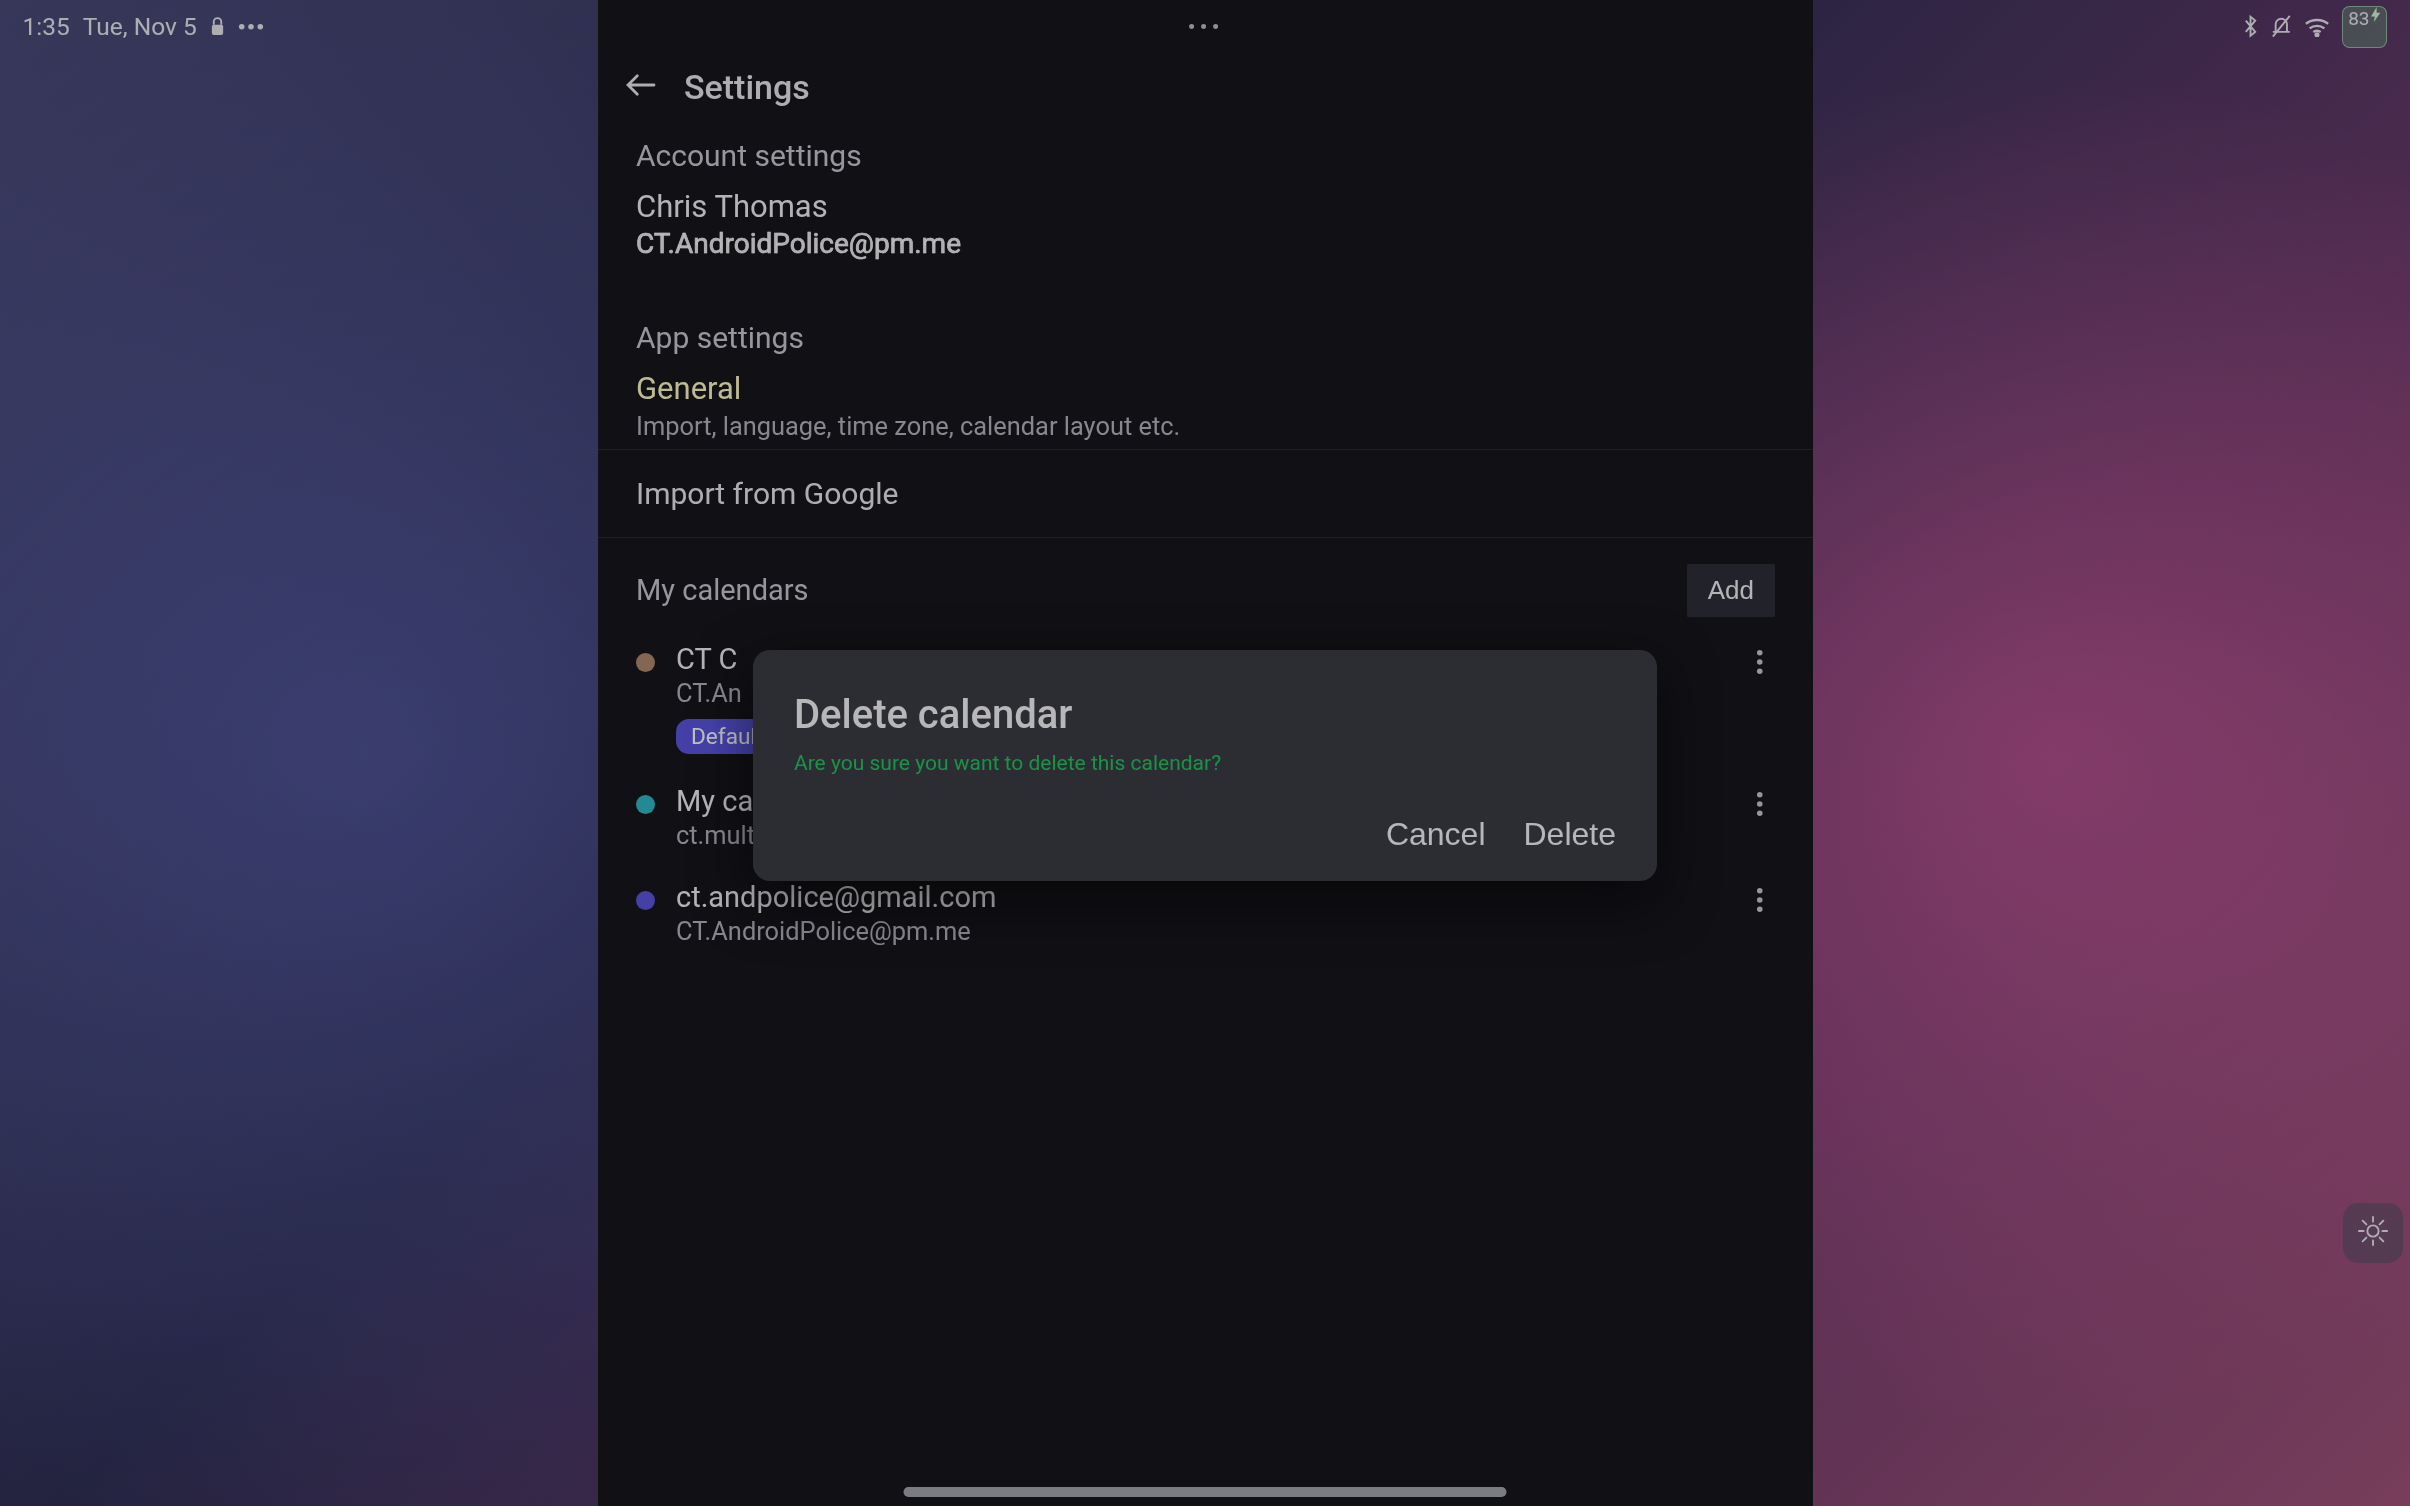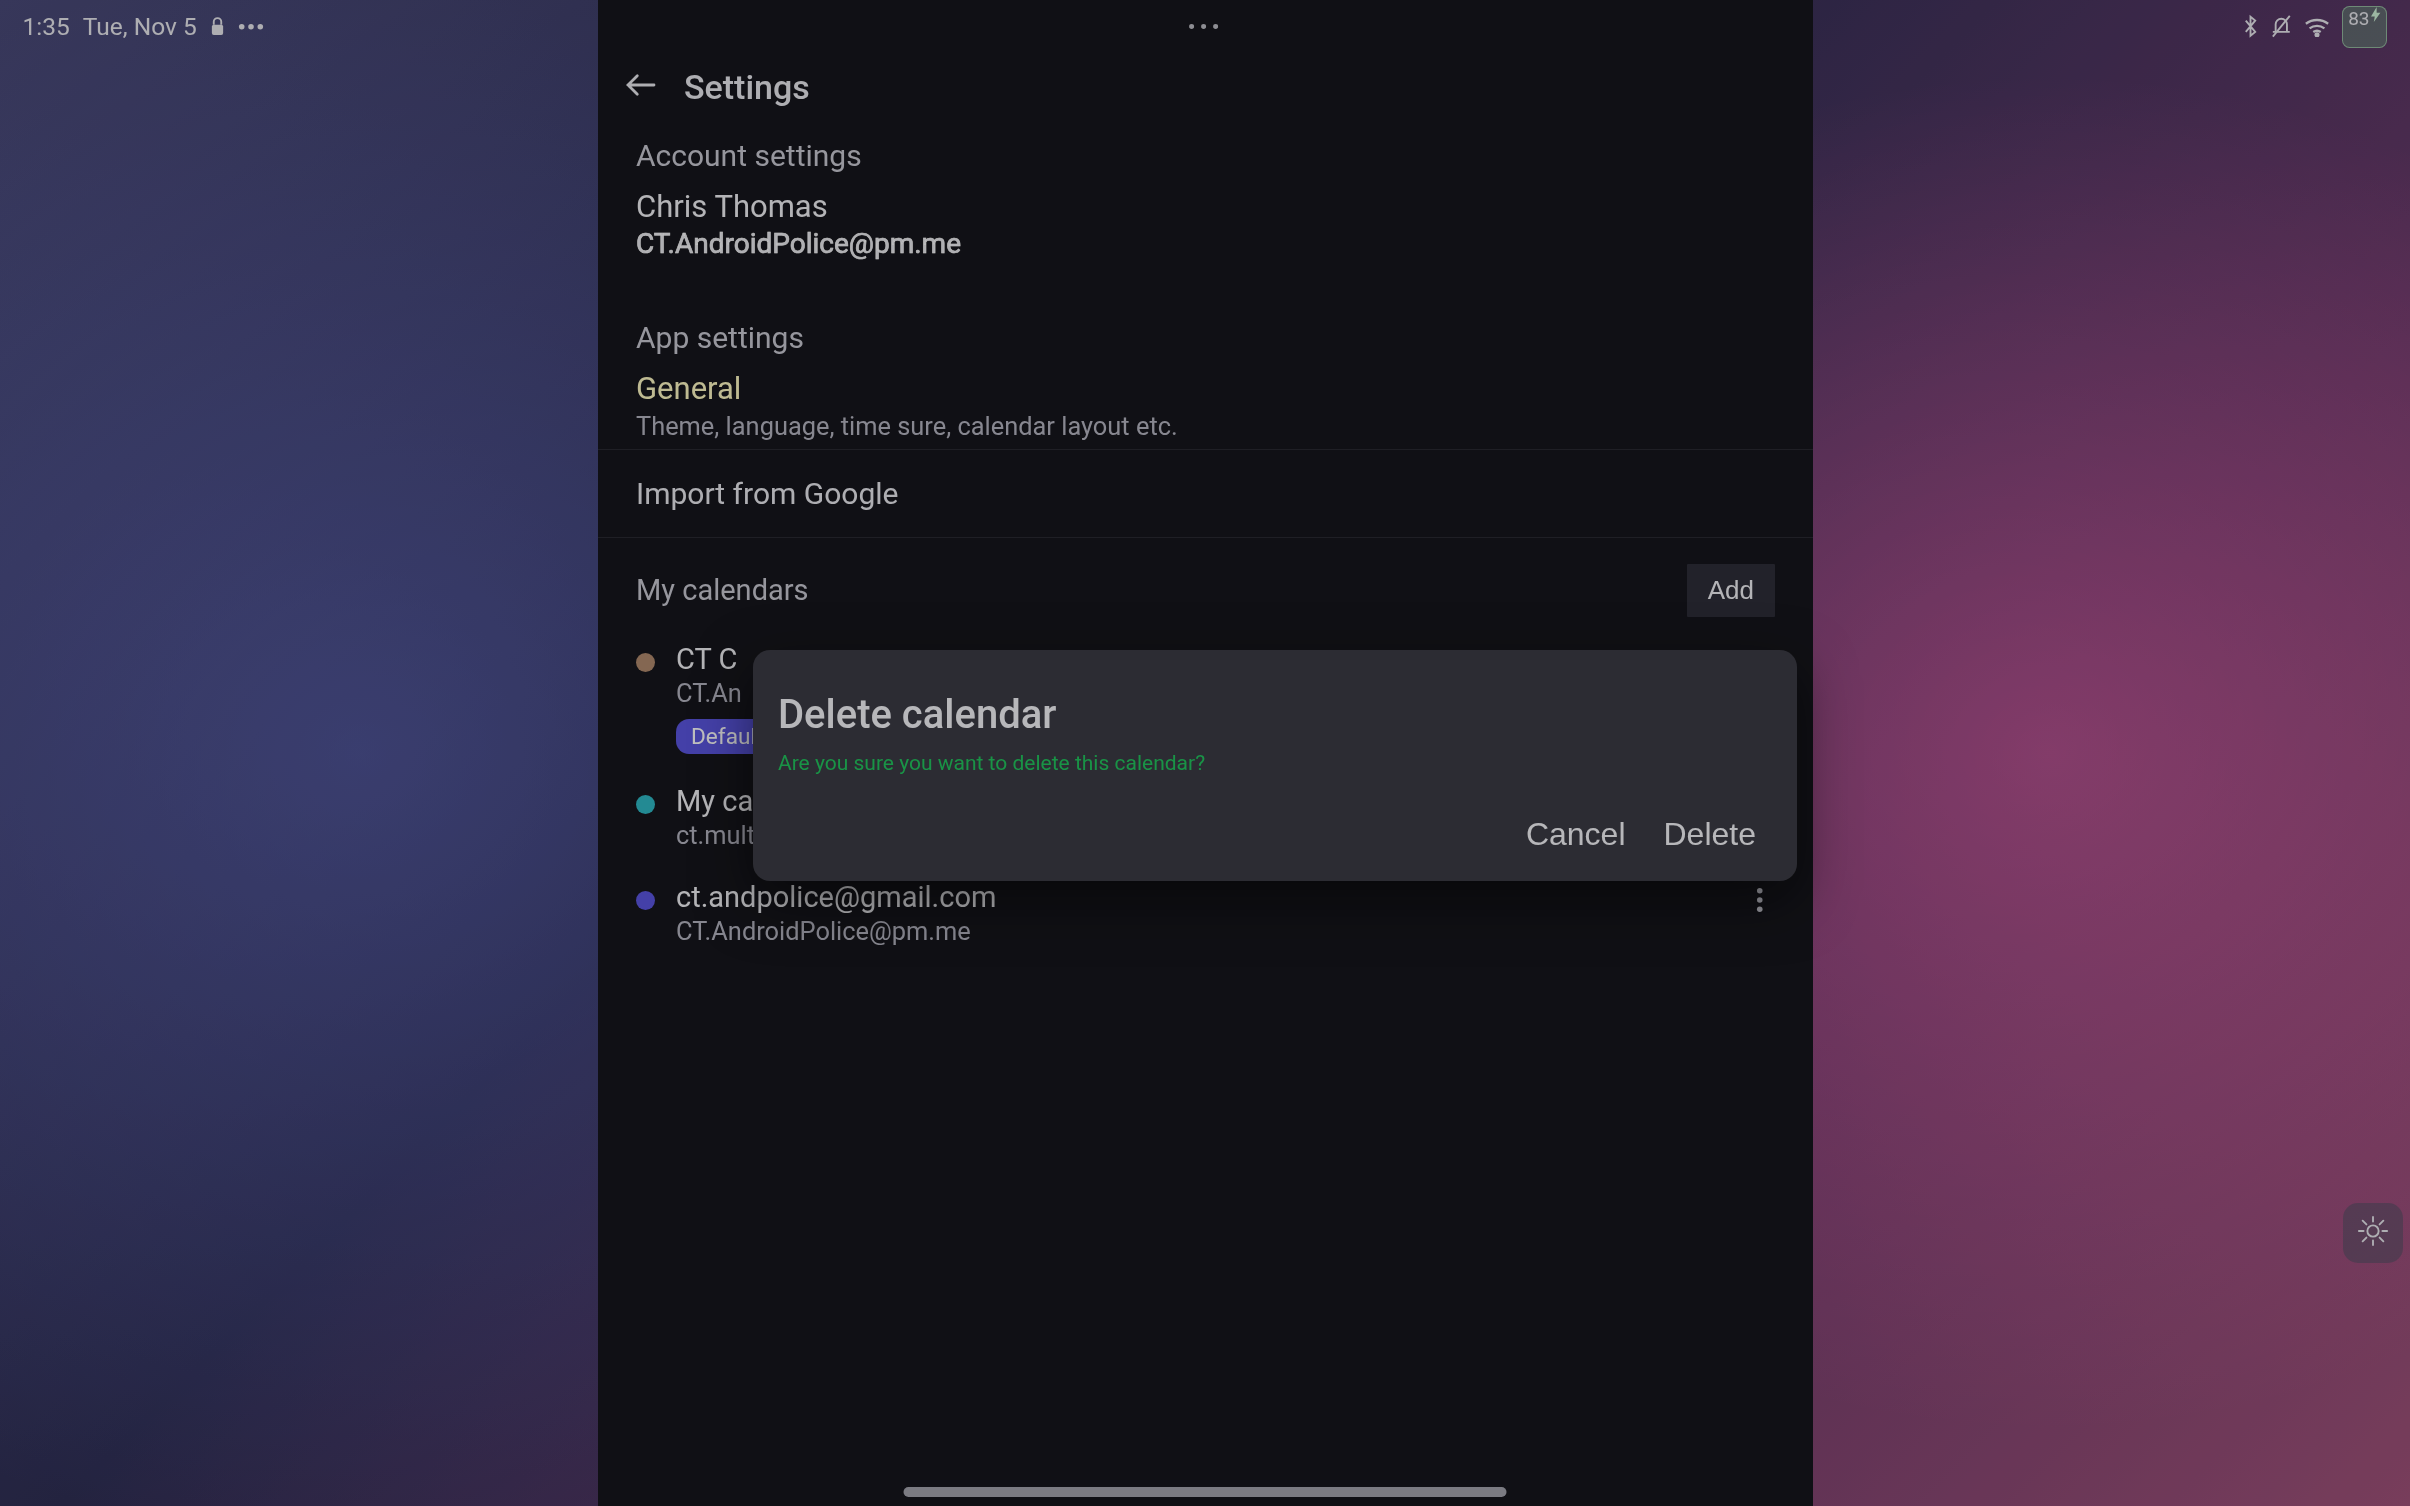--- a/index.html
+++ b/index.html
@@ -156,24 +156,24 @@
     background: rgba(0,0,0,0.25);
     display: flex;
     align-items: center;
     justify-content: center;
     z-index: 50;
   }
   .dialog {
     position: absolute;
     left: 753px;
     top: 650px;
-    width: 1044px;
+    width: 904px;
     background: #3b3b44;
     border-radius: 17px;
-    padding: 41px 41px 28px 25px;
+    padding: 41px 41px 28px 41px;
     box-shadow: 0 19px 56px rgba(0,0,0,0.5);
     color: #f4f4f8;
   }
   .dialog-title { font-size: 40px; font-weight: 500; margin-bottom: 13px; }
   .dialog-msg   { font-size: 21px; color: #22c55e; margin-bottom: 41px; }
   .dialog-actions { display: flex; justify-content: flex-end; gap: 38px; }
   .dialog-actions button {
     background: none; border: none;
     color: #f4f4f8;
     font-size: 32px;
@@ -274,21 +274,21 @@
 
   <div class="section">
     <div class="section-heading">Account settings</div>
     <div class="account-name">Chris Thomas</div>
     <div class="account-email">CT.AndroidPolice@pm.me</div>
   </div>
 
   <div class="section app-settings">
     <div class="section-heading">App settings</div>
     <div class="item-title">General</div>
-    <div class="item-sub">Theme, language, time sure, calendar layout etc.</div>
+    <div class="item-sub">Import, language, time zone, calendar layout etc.</div>
   </div>
 
   <div class="import-row">Import from Google</div>
 
   <div class="my-calendars-head">
     <span class="lbl">My calendars</span>
     <button class="add-btn">Add</button>
   </div>
 
   <div class="cal-list">

